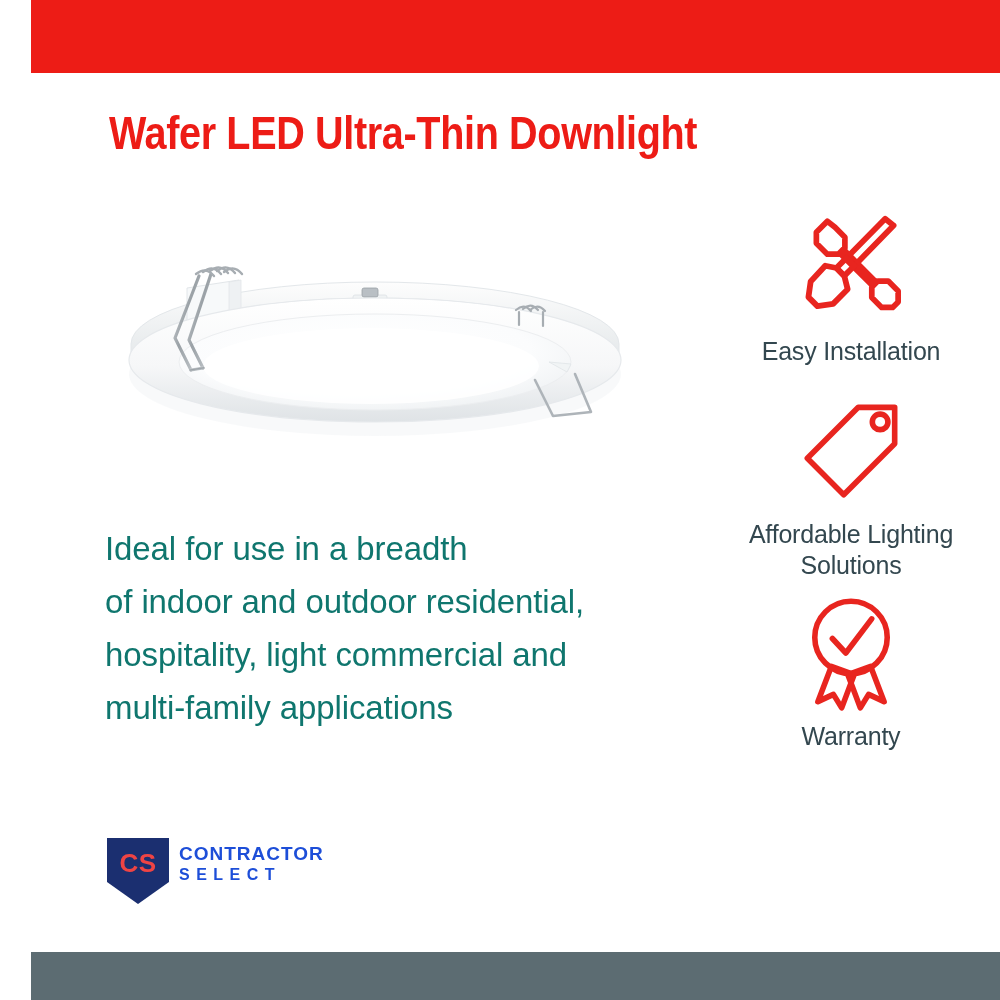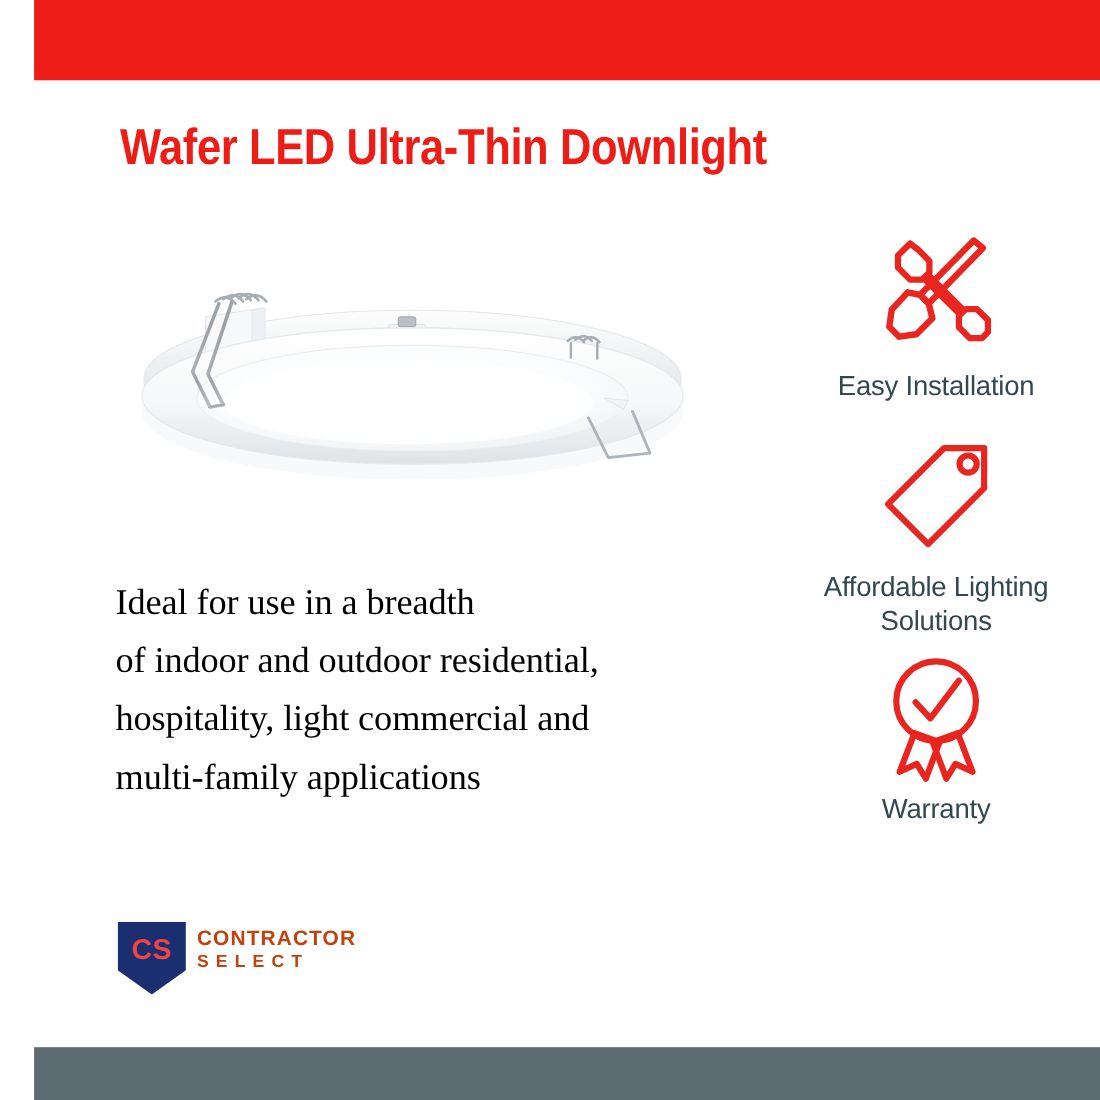--- a/index.html
+++ b/index.html
@@ -67,24 +67,23 @@
   .product-wrap svg { display: block; }
 
   
   .body-copy {
     position: absolute;
     left: 74px;
     top: 522px;
     width: 590px;
     font-size: 33px;
     line-height: 53px;
-    color: #000000;
+    color: #0f766e;
     font-weight: 400;
     letter-spacing: -0.1px;
-    font-family: Liberation Serif, serif;
   }
   .body-copy .ln { display: block; white-space: nowrap; }
 
   
   .logo {
     position: absolute;
     left: 76px;
     top: 838px;
     width: 260px;
     height: 72px;
@@ -107,21 +106,21 @@
     justify-content: center;
     color: #ef4444;
     font-size: 26px;
     font-weight: 700;
     letter-spacing: 0.5px;
   }
   .logo-words {
     position: absolute;
     left: 72px;
     top: 5px;
-    color: #c2410c;
+    color: #1d4ed8;
   }
   .logo-line1 {
     font-size: 19px;
     font-weight: 700;
     letter-spacing: 1.0px;
     line-height: 21px;
   }
   .logo-line2 {
     font-size: 16px;
     font-weight: 700;

